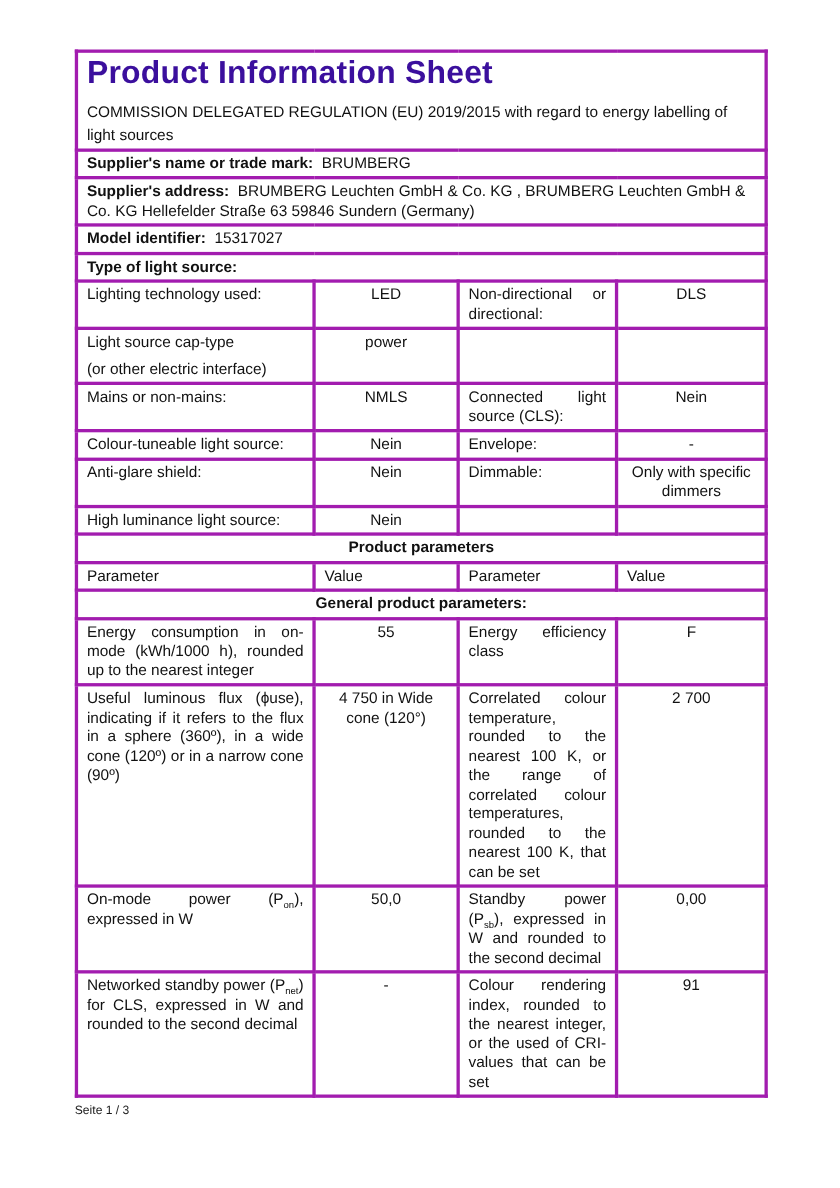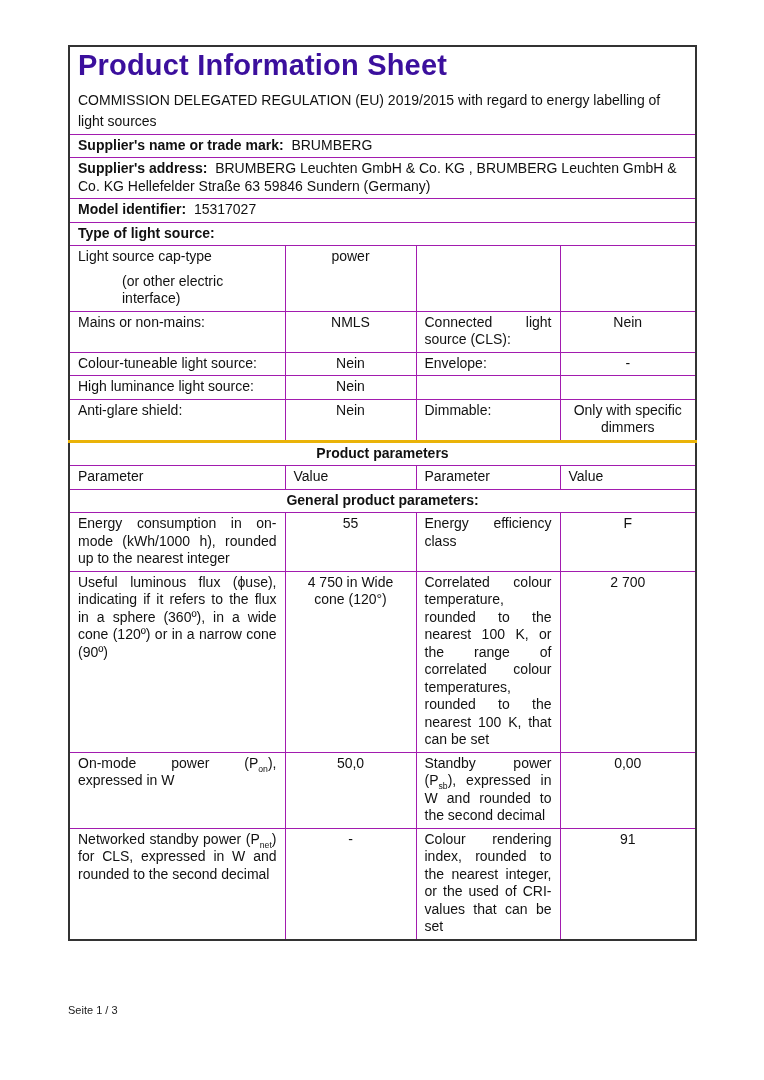--- a/index.html
+++ b/index.html
@@ -15,38 +15,38 @@
     position: absolute;
     left: 68px;
     top: 45px;
     width: 627px;
     border-collapse: collapse;
     table-layout: fixed;
     font-size: 14px;
     line-height: 1.25;
   }
   table.sheet { border: 2px solid #333; }
-  .sheet td { border: 1px solid #a21caf; padding: 2px 8px 3px; vertical-align: top; }
+  .sheet td { border: 3px solid #a21caf; padding: 2px 8px 3px; vertical-align: top; }
   .b { font-weight: bold; }
   .center { text-align: center; }
   .just { text-align: justify; }
   .title-cell { padding: 5px 10px 7px 8px; }
   h1.title {
     margin: 0 0 8px 0;
     font-size: 29px;
     line-height: 1.15;
     font-weight: bold;
     color: #3b0f9d;
     letter-spacing: 0.2px;
   }
   .subtitle { margin: 0; line-height: 1.45; }
   .hdr-cell { padding: 4px 8px 5px; }
   tr.thick td { border-top: 3px solid #eab308; }
   .sec-title { text-align: center; font-weight: bold; }
-  .line2 { margin-top: 7px; margin-left: 44px; }
+  .line2 { margin-top: 7px; }
   sub { font-size: 0.62em; line-height: 0; }
   .footer {
     position: absolute;
     left: 68px;
     top: 1004px;
     width: 627px;
     text-align: left;
     font-size: 11px;
     color: #1a1a1a;
   }
@@ -90,20 +90,26 @@
         <span class="b">Model identifier:</span>&nbsp;
         <span>15317027</span>
       </td>
     </tr>
 
     <tr>
       <td colspan="4" class="hdr-cell b">Type of light source:</td>
     </tr>
 
     <tr>
+      <td class="just">Lighting technology used:</td>
+      <td class="center">LED</td>
+      <td class="just">Non-directional or directional:</td>
+      <td class="center">DLS</td>
+    </tr>
+    <tr>
       <td>
         <div>Light source cap-type</div>
         <div class="line2">(or other electric interface)</div>
       </td>
       <td class="center">power</td>
       <td></td>
       <td></td>
     </tr>
     <tr>
       <td class="just">Mains or non-mains:</td>
@@ -111,30 +117,30 @@
       <td class="just">Connected light source (CLS):</td>
       <td class="center">Nein</td>
     </tr>
     <tr>
       <td class="just">Colour-tuneable light source:</td>
       <td class="center">Nein</td>
       <td class="just">Envelope:</td>
       <td class="center">-</td>
     </tr>
     <tr>
+      <td class="just">Anti-glare shield:</td>
+      <td class="center">Nein</td>
+      <td class="just">Dimmable:</td>
+      <td class="center">Only with specific dimmers</td>
+    </tr>
+    <tr>
       <td class="just">High luminance light source:</td>
       <td class="center">Nein</td>
       <td></td>
       <td></td>
-    </tr>
-    <tr>
-      <td class="just">Anti-glare shield:</td>
-      <td class="center">Nein</td>
-      <td class="just">Dimmable:</td>
-      <td class="center">Only with specific dimmers</td>
     </tr>
 
     <tr class="thick">
       <td colspan="4" class="sec-title">Product parameters</td>
     </tr>
     <tr>
       <td>Parameter</td>
       <td>Value</td>
       <td>Parameter</td>
       <td>Value</td>

